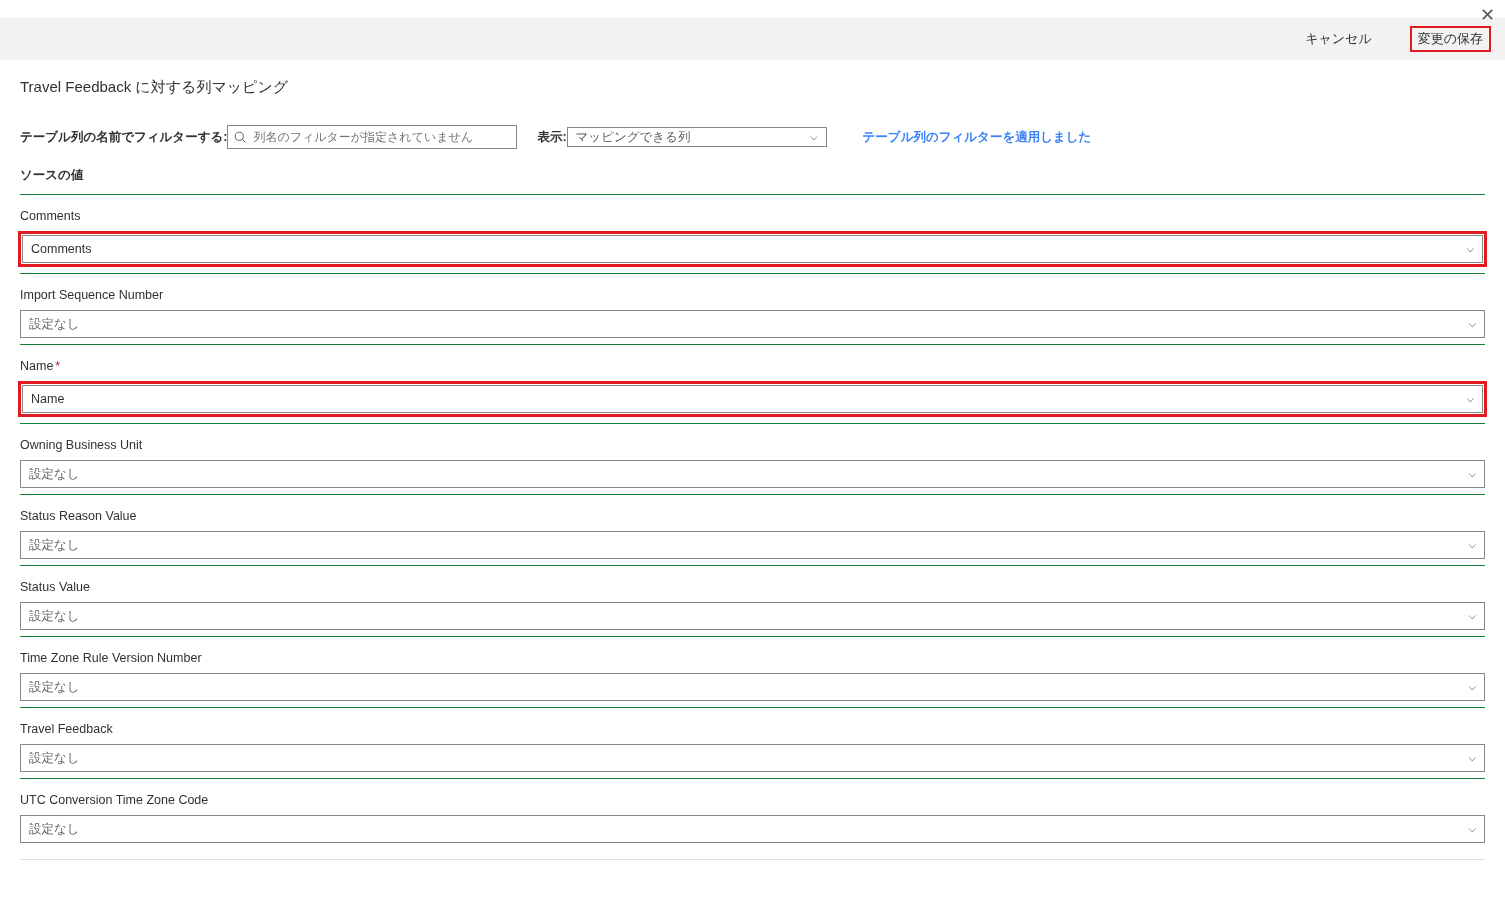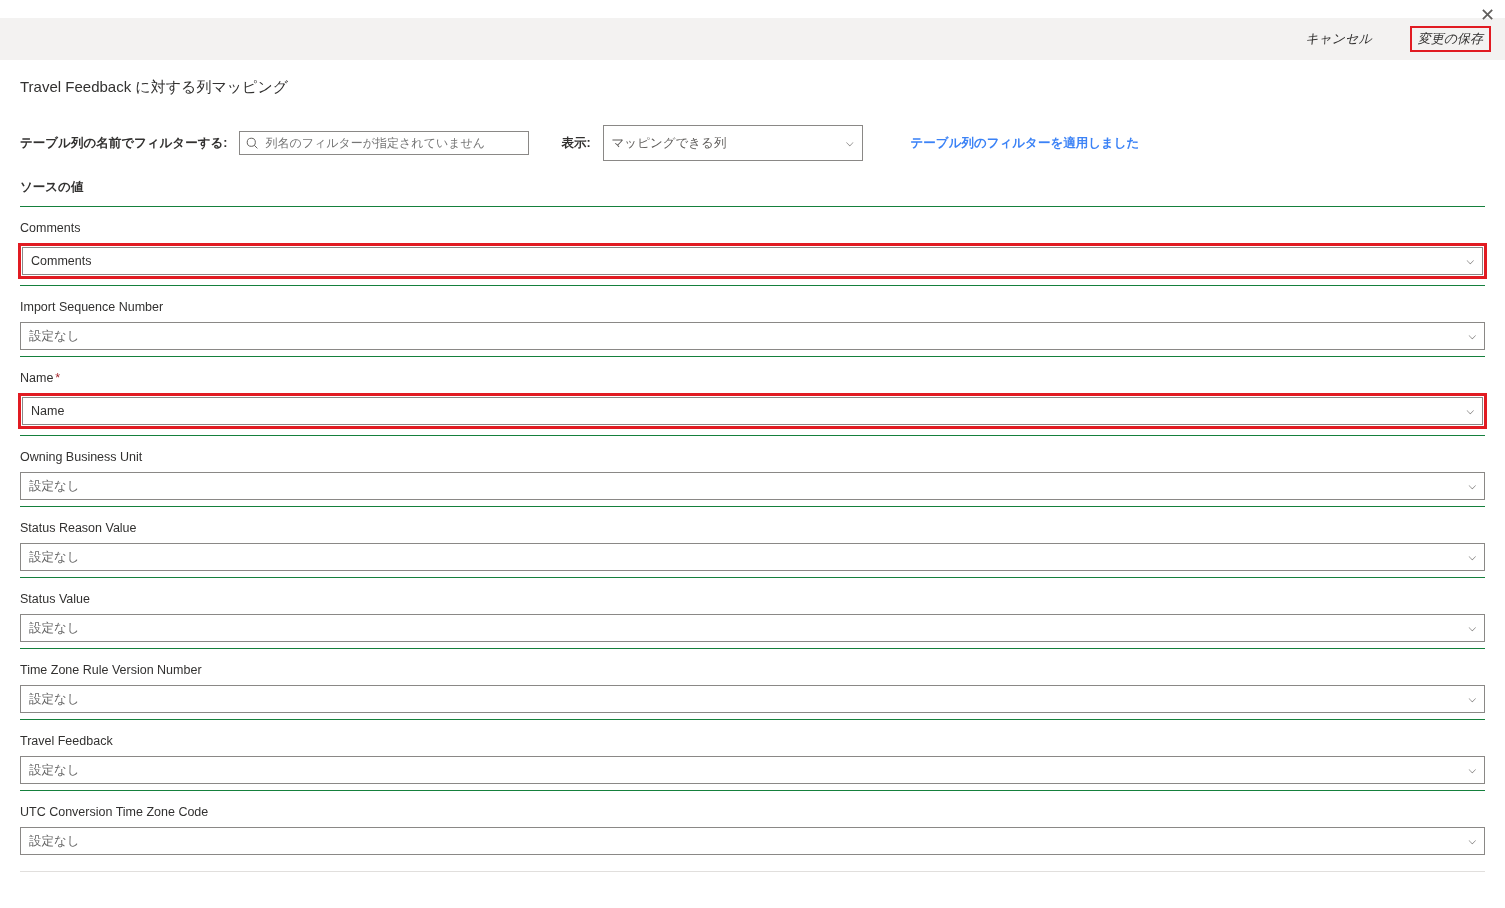--- a/index.html
+++ b/index.html
@@ -18,35 +18,34 @@
       cursor: pointer;
     }
     .header-bar {
       background: #f3f2f1;
       padding: 8px 14px 8px 14px;
       display: flex;
       justify-content: flex-end;
       align-items: center;
       gap: 12px;
       margin-top: 18px;
-      font-style: italic;
     }
     .cancel-link { color: #323130; cursor: pointer; }
     .save-btn {
       border: 2.5px solid #e11b22;
       padding: 2px 6px;
       cursor: pointer;
       margin-left: 26px;
     }
     .content { padding: 18px 20px 30px 20px; }
     .title { font-size: 15px; color: #323130; margin-bottom: 28px; }
     .filter-row {
       display: flex;
       align-items: center;
-      gap: 12px;
+      gap: 0;
       margin-bottom: 18px;
     }
     .filter-label { font-weight: 600; font-size: 12.5px; }
     .search-box {
       display: flex;
       align-items: center;
       border: 1px solid #8a8886;
       height: 24px;
       width: 290px;
       padding: 0 6px;
@@ -54,21 +53,21 @@
     }
     .search-icon svg { display: block; }
     .search-input {
       border: none; outline: none;
       flex: 1; font-size: 12px;
       color: #0f172a; background: transparent;
     }
     .display-label { font-weight: 600; margin-left: 20px; font-size: 12.5px; }
     .display-select {
       display: flex; align-items: center; justify-content: space-between;
-      border: 1px solid #8a8886; height: 36px; width: 260px;
+      border: 1px solid #8a8886; height: 20px; width: 260px;
       padding: 8px 8px; color: #605e5c; font-size: 12.5px; cursor: pointer;
     }
     .applied-link {
       margin-left: 36px; color: #3b82f6; font-size: 12.5px; font-weight: 600;
     }
     .section-head { font-weight: 700; font-size: 13px; margin-top: 4px; }
     .section-sub { font-weight: 700; font-size: 12.5px; margin-top: 14px; padding-bottom: 10px; }
     .field-block {
       border-top: 1px solid #15803d;
       padding-top: 14px; padding-bottom: 6px;

